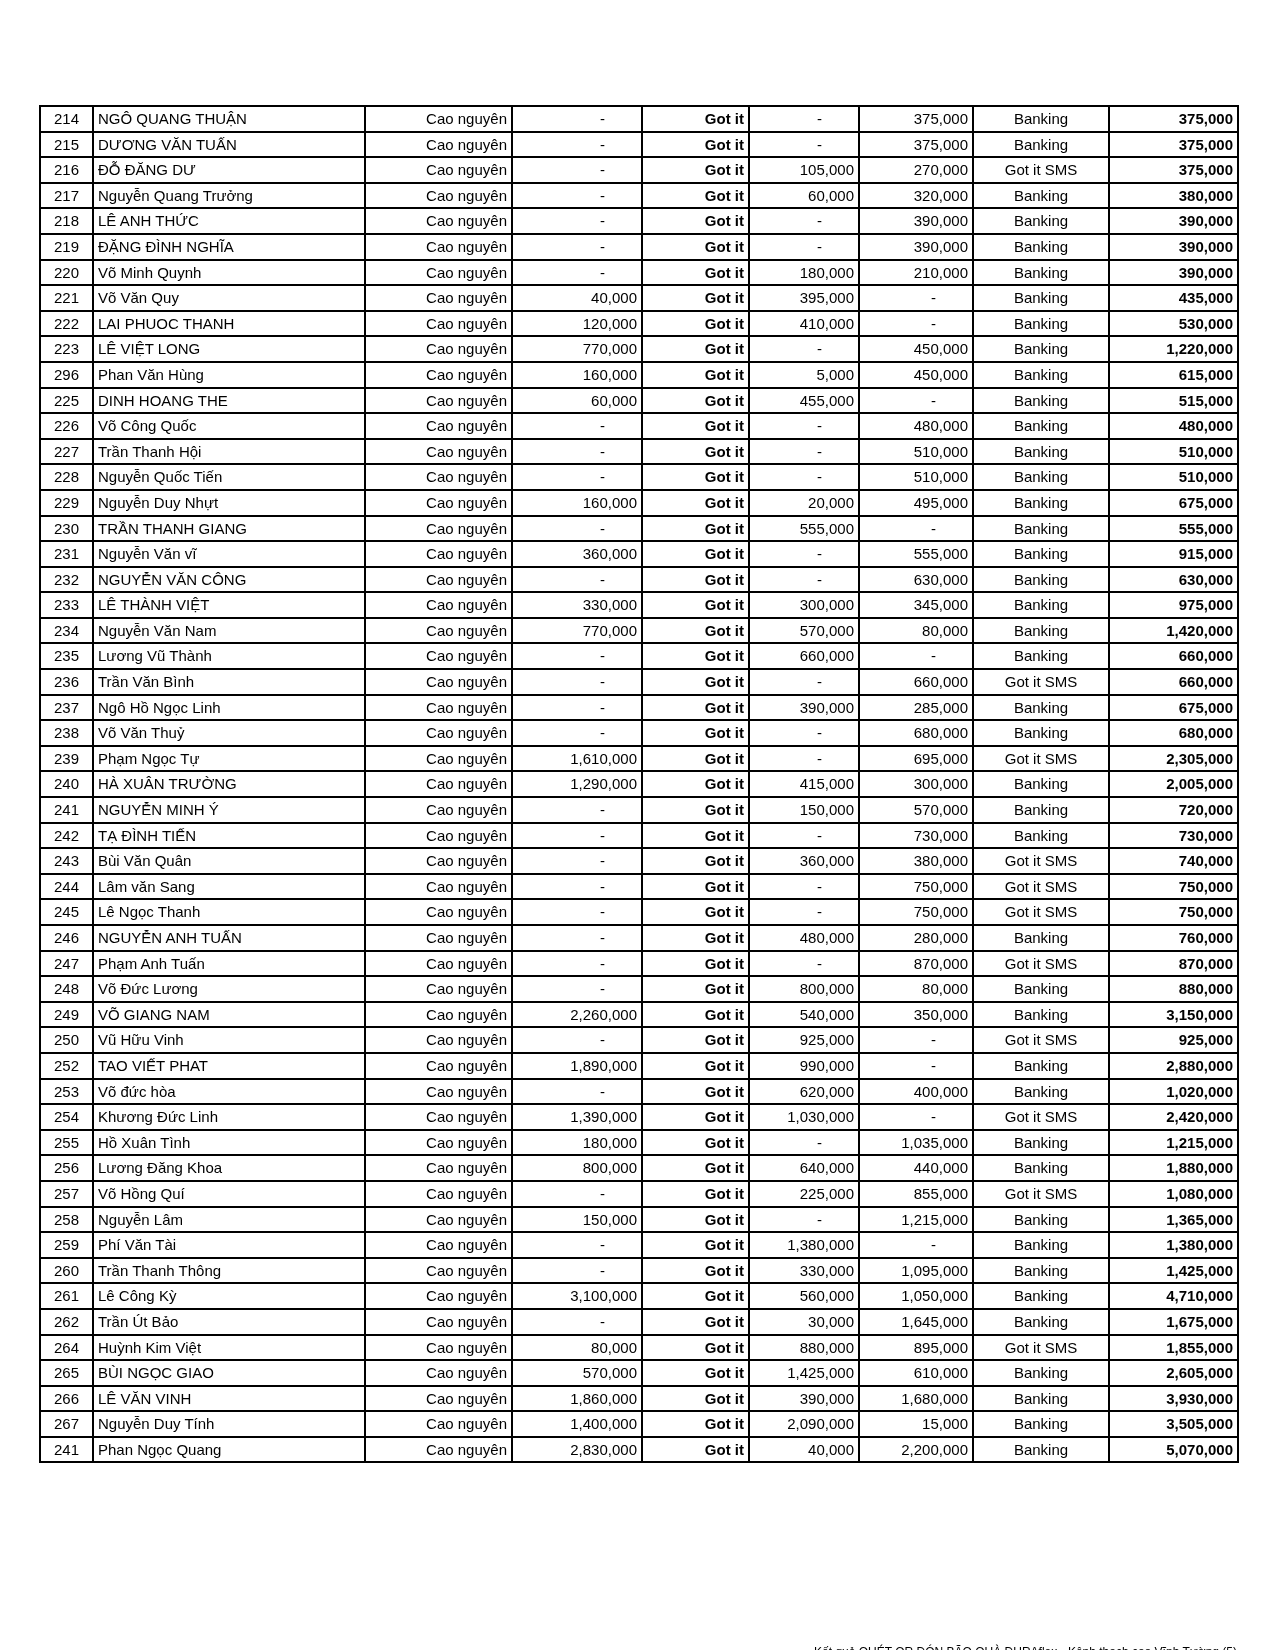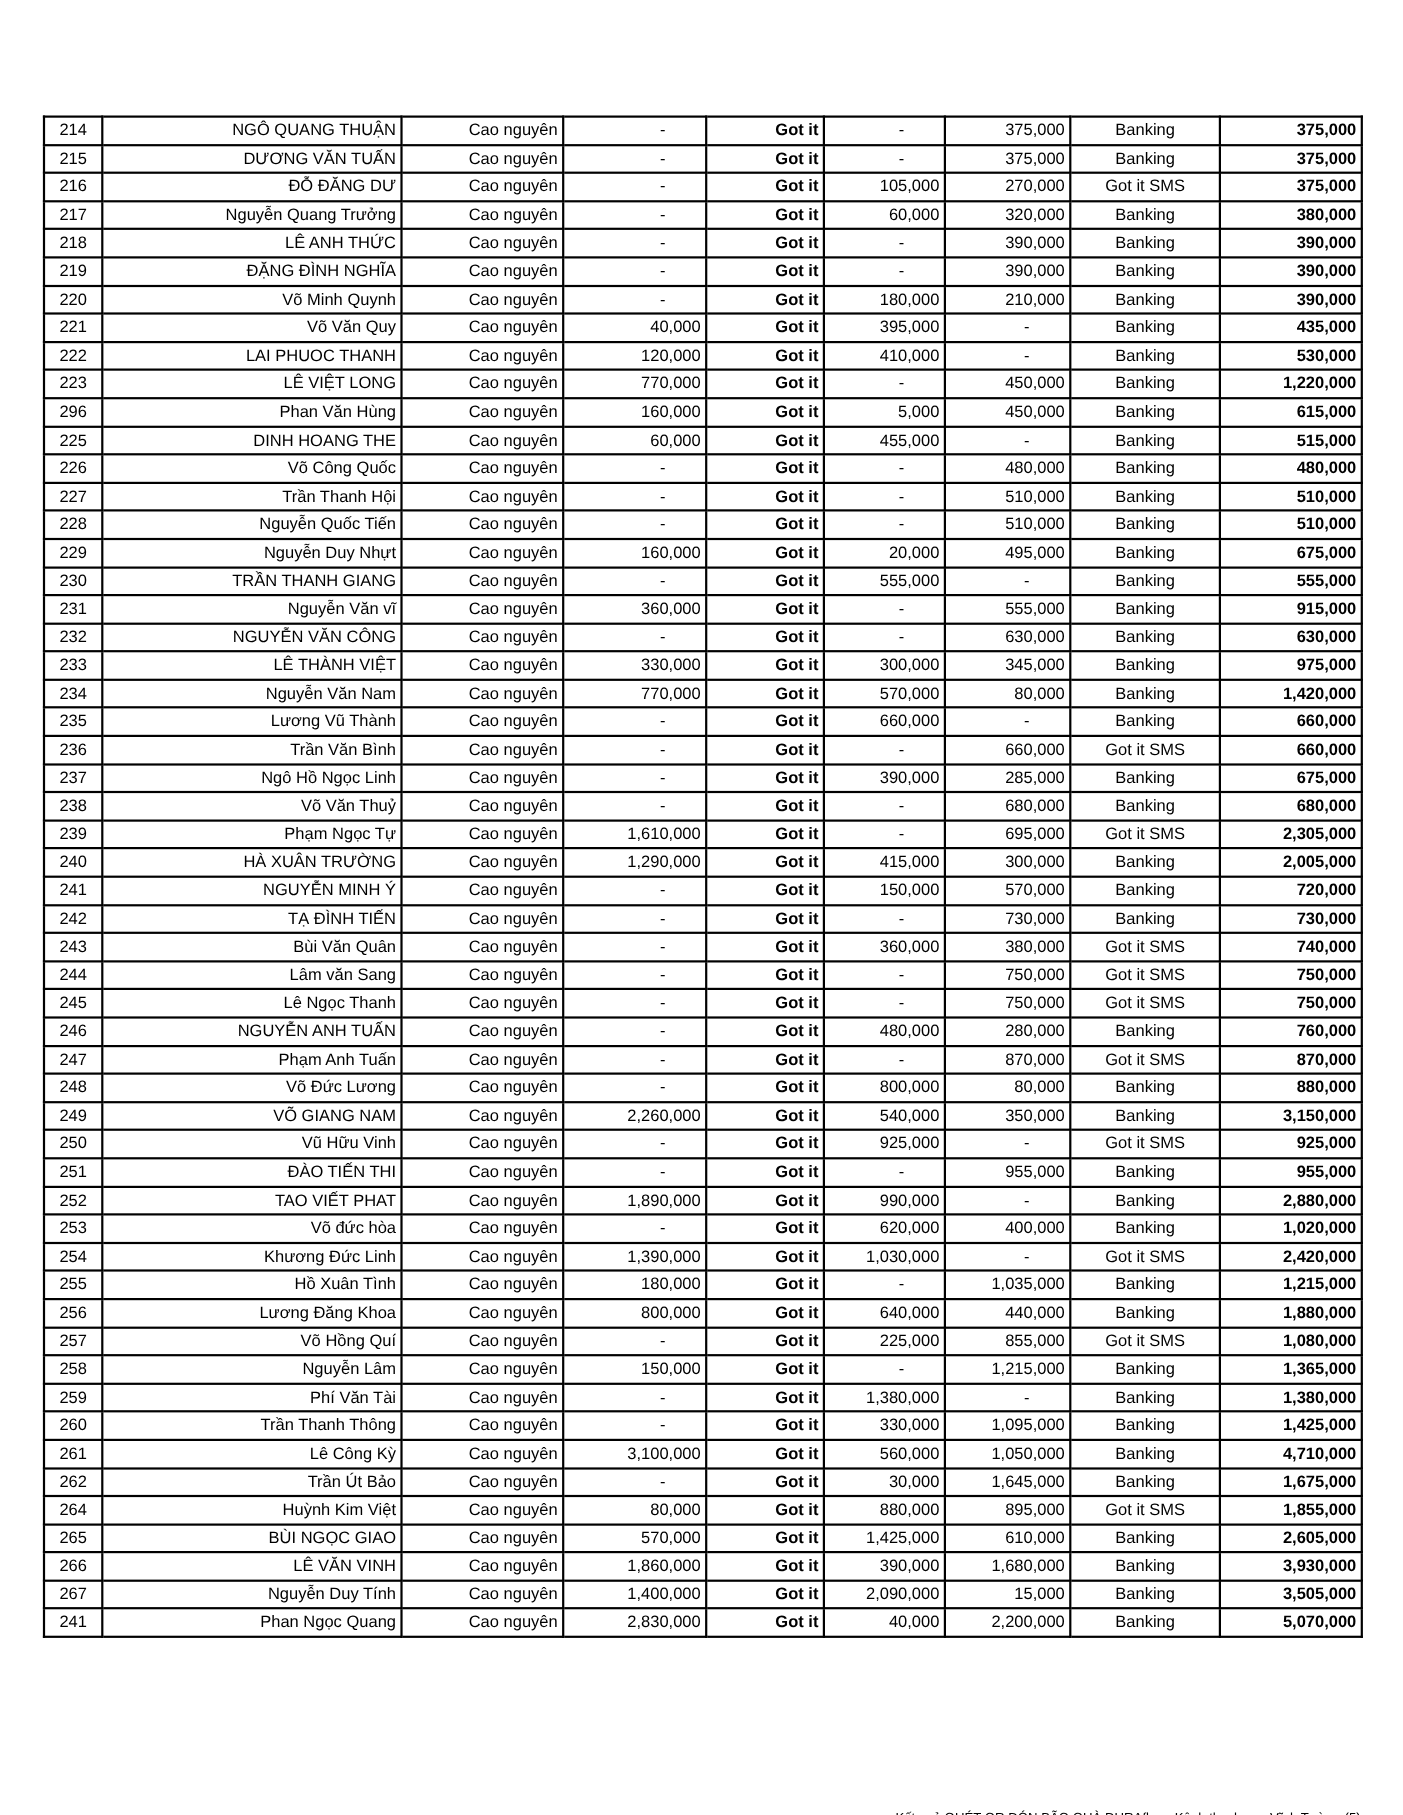--- a/index.html
+++ b/index.html
@@ -9,21 +9,21 @@
   table.results td{
     border:2px solid #000;
     height:23.6px;
     font-size:15px;
     line-height:23.6px;
     padding:0 4px;
     white-space:nowrap;
     overflow:hidden;
   }
   td.c-no{text-align:center;}
-  td.c-name{text-align:right;}
+  td.c-name{text-align:left;}
   td.c-region{text-align:right;}
   td.c-amt{text-align:right;padding-right:9px;}
   td.c-amt.dash{padding-right:36px;}
   td.c-status{text-align:right;font-weight:bold;}
   td.c-method{text-align:center;padding-left:7px;}
   td.c-total{text-align:right;padding-right:9px;font-weight:bold;}
   .footer-caption{
     position:absolute;
     top:1645px;
     right:38px;
@@ -450,31 +450,20 @@
           <td class="c-name">Vũ Hữu Vinh</td>
           <td class="c-region">Cao nguyên</td>
           <td class="c-amt dash">-</td>
           <td class="c-status">Got it</td>
           <td class="c-amt">925,000</td>
           <td class="c-amt dash">-</td>
           <td class="c-method">Got it SMS</td>
           <td class="c-total">925,000</td>
         </tr>
         <tr>
-          <td class="c-no">251</td>
-          <td class="c-name">ĐÀO TIẾN THI</td>
-          <td class="c-region">Cao nguyên</td>
-          <td class="c-amt dash">-</td>
-          <td class="c-status">Got it</td>
-          <td class="c-amt dash">-</td>
-          <td class="c-amt">955,000</td>
-          <td class="c-method">Banking</td>
-          <td class="c-total">955,000</td>
-        </tr>
-        <tr>
           <td class="c-no">252</td>
           <td class="c-name">TAO VIẾT PHAT</td>
           <td class="c-region">Cao nguyên</td>
           <td class="c-amt">1,890,000</td>
           <td class="c-status">Got it</td>
           <td class="c-amt">990,000</td>
           <td class="c-amt dash">-</td>
           <td class="c-method">Banking</td>
           <td class="c-total">2,880,000</td>
         </tr>

